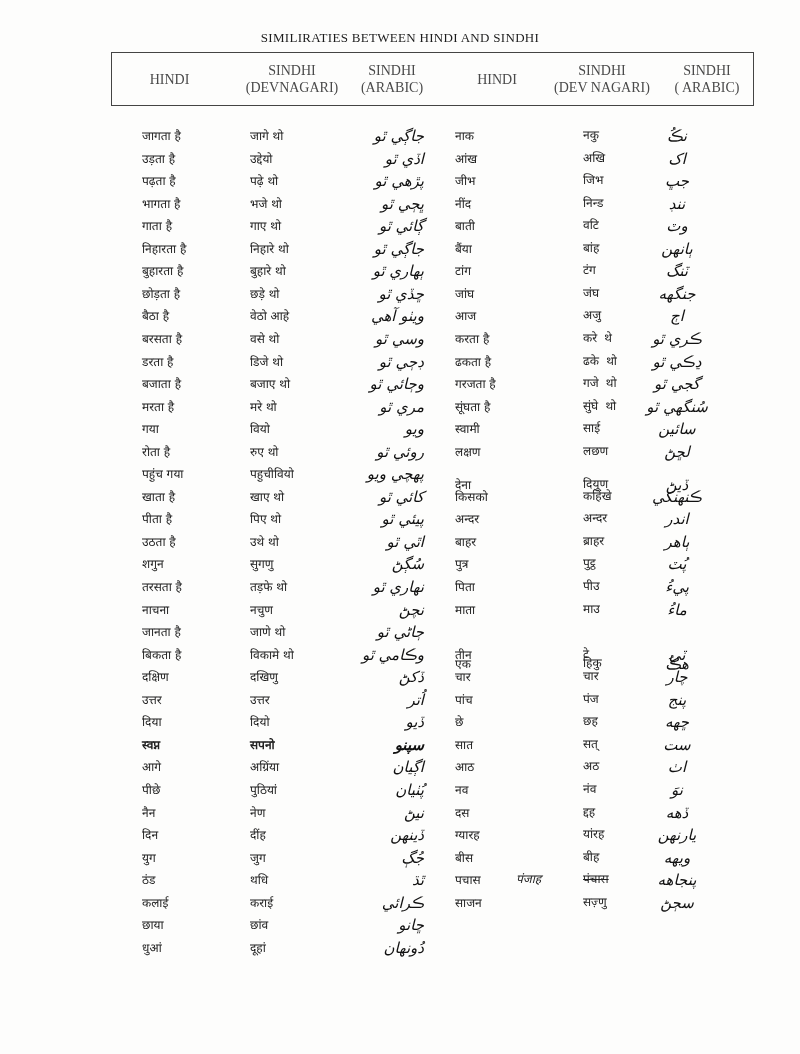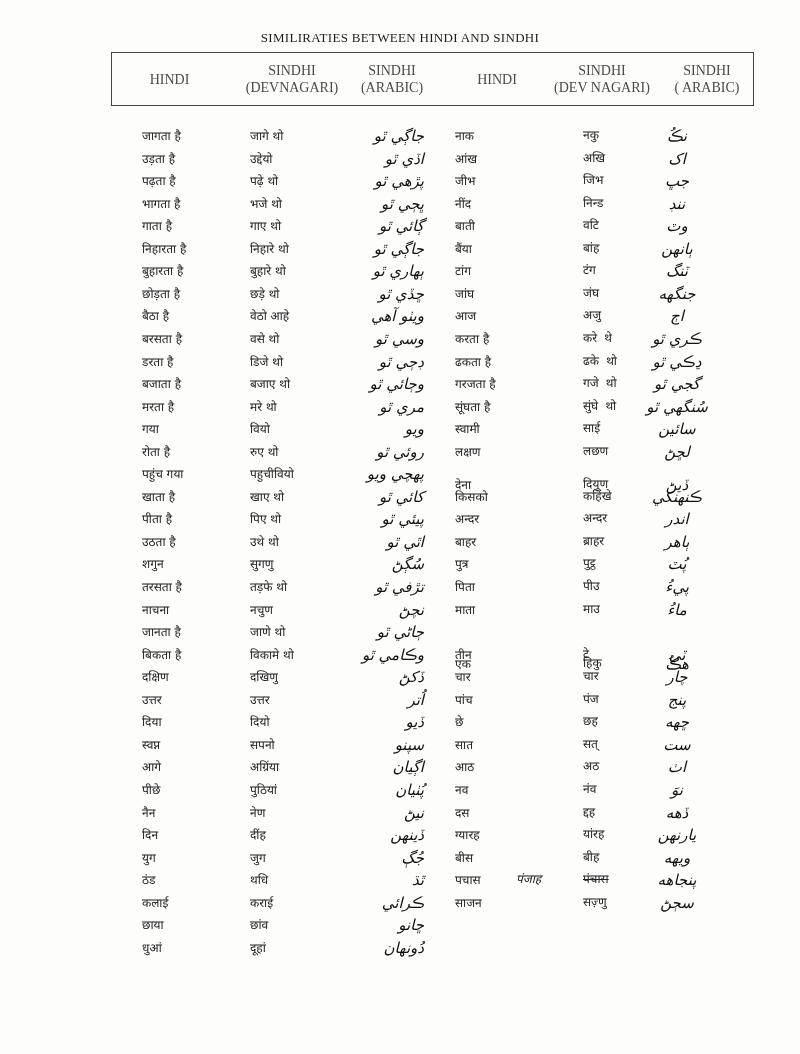--- a/index.html
+++ b/index.html
@@ -216,21 +216,21 @@
       <span class="cell arabic l-ar">اٿي ٿو</span>
     </div>
     <div class="row" style="top: 554.45px;">
       <span class="cell l-hindi">शगुन</span>
       <span class="cell l-dev">सुगणु</span>
       <span class="cell arabic l-ar">سُڳڻ</span>
     </div>
     <div class="row" style="top: 577px; padding-left: 20px;">
       <span class="cell l-hindi">तरसता है</span>
       <span class="cell l-dev">तड़फे थो</span>
-      <span class="cell arabic l-ar">تڙفي ٿو</span>
+      <span class="cell arabic l-ar">نهاري ٿو</span>
     </div>
     <div class="row" style="top: 599.55px;">
       <span class="cell l-hindi">नाचना</span>
       <span class="cell l-dev">नचुण</span>
       <span class="cell arabic l-ar">نچڻ</span>
     </div>
     <div class="row" style="top: 622.1px;">
       <span class="cell l-hindi">जानता है</span>
       <span class="cell l-dev">जाणे थो</span>
       <span class="cell arabic l-ar">ڄاڻي ٿو</span>
@@ -248,21 +248,21 @@
     <div class="row" style="top: 689.75px;">
       <span class="cell l-hindi">उत्तर</span>
       <span class="cell l-dev">उत्तर</span>
       <span class="cell arabic l-ar">اُتر</span>
     </div>
     <div class="row" style="top: 712.3px;">
       <span class="cell l-hindi">दिया</span>
       <span class="cell l-dev">दियो</span>
       <span class="cell arabic l-ar">ڏيو</span>
     </div>
-    <div class="row" style="top: 734.85px;">
+    <div class="row" style="top: 734.85px; font-weight: bold;">
       <span class="cell l-hindi">स्वप्न</span>
       <span class="cell l-dev">सपनो</span>
       <span class="cell arabic l-ar">سپنو</span>
     </div>
     <div class="row" style="top: 757.4px;">
       <span class="cell l-hindi">आगे</span>
       <span class="cell l-dev">अग्रिंया</span>
       <span class="cell arabic l-ar">اڳيان</span>
     </div>
     <div class="row" style="top: 779.95px;">

